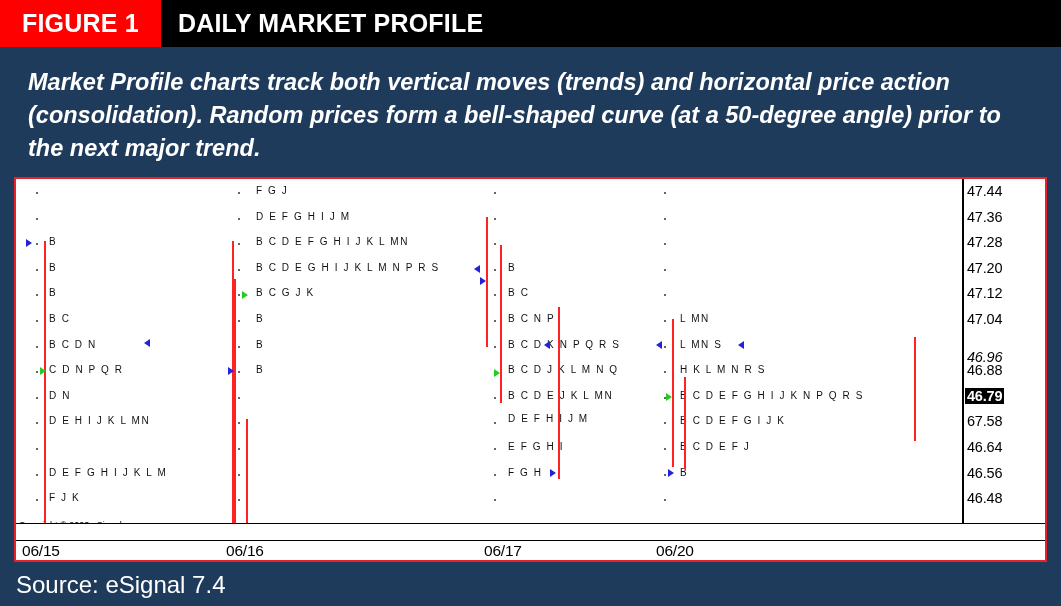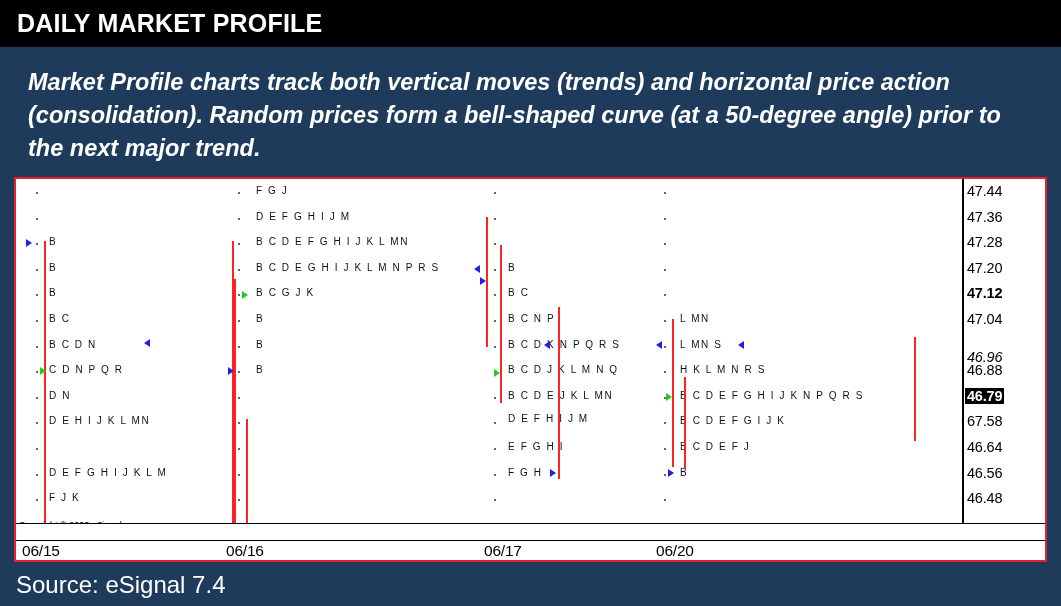--- a/index.html
+++ b/index.html
@@ -210,20 +210,21 @@
     font-size: 24px;
     font-family: "Liberation Sans", sans-serif;
   }
 </style>
 </head>
 <body>
 
 <div id="figure-root">
 
   <div class="header-bar">
+    <div class="figure-tag">FIGURE 1</div>
     <div class="figure-title">DAILY MARKET PROFILE</div>
   </div>
 
   <div class="caption">
     <div class="caption-text">Market Profile charts track both vertical moves (trends) and horizontal price action (consolidation). Random prices form a bell-shaped curve (at a 50-degree angle) prior to the next major trend.</div>
   </div>
 
   <div class="chart-frame">
     <div class="chart-inner">
 
@@ -338,21 +339,21 @@
           <div class="marker right-green" style="left: 650px; top: 214px;"></div>
           <div class="marker right-blue" style="left: 652px; top: 290px;"></div>
           <div class="marker left-blue" style="left: 722px; top: 162px;"></div>
         </div>
 
       <div class="price-axis" id="price-axis">
           <div class="price-label" style="top: 4px;">47.44</div>
           <div class="price-label" style="top: 29.6px;">47.36</div>
           <div class="price-label" style="top: 55.2px;">47.28</div>
           <div class="price-label" style="top: 80.8px;">47.20</div>
-          <div class="price-label" style="top: 106.4px; font-weight: bold;">47.12</div>
+          <div class="price-label" style="top: 106.4px;">47.12</div>
           <div class="price-label" style="top: 132px;">47.04</div>
           <div class="price-label" style="top: 170px; font-style: italic;">46.96</div>
           <div class="price-label" style="top: 183.2px;">46.88</div>
           <div class="price-label current" style="top: 208.8px;">46.79</div>
           <div class="price-label" style="top: 234.4px;">67.58</div>
           <div class="price-label" style="top: 260px;">46.64</div>
           <div class="price-label" style="top: 285.6px;">46.56</div>
           <div class="price-label" style="top: 311.2px;">46.48</div>
         </div>
 

